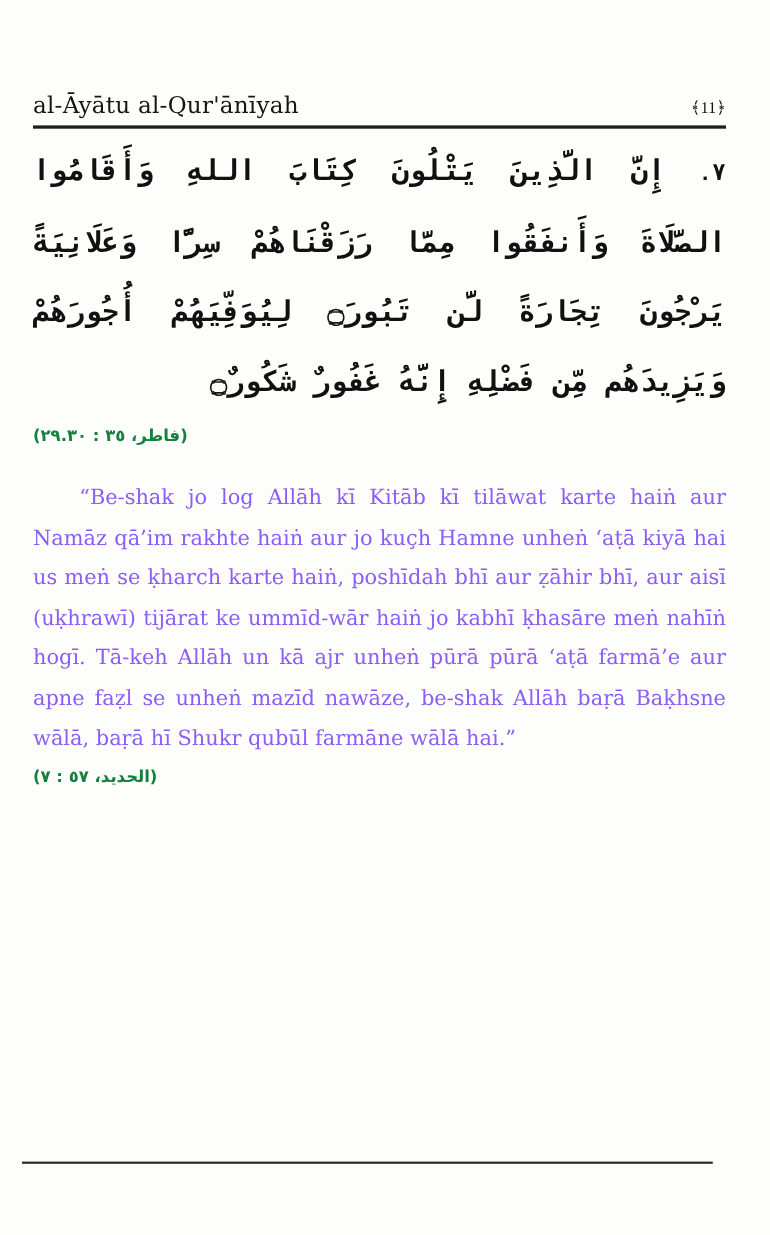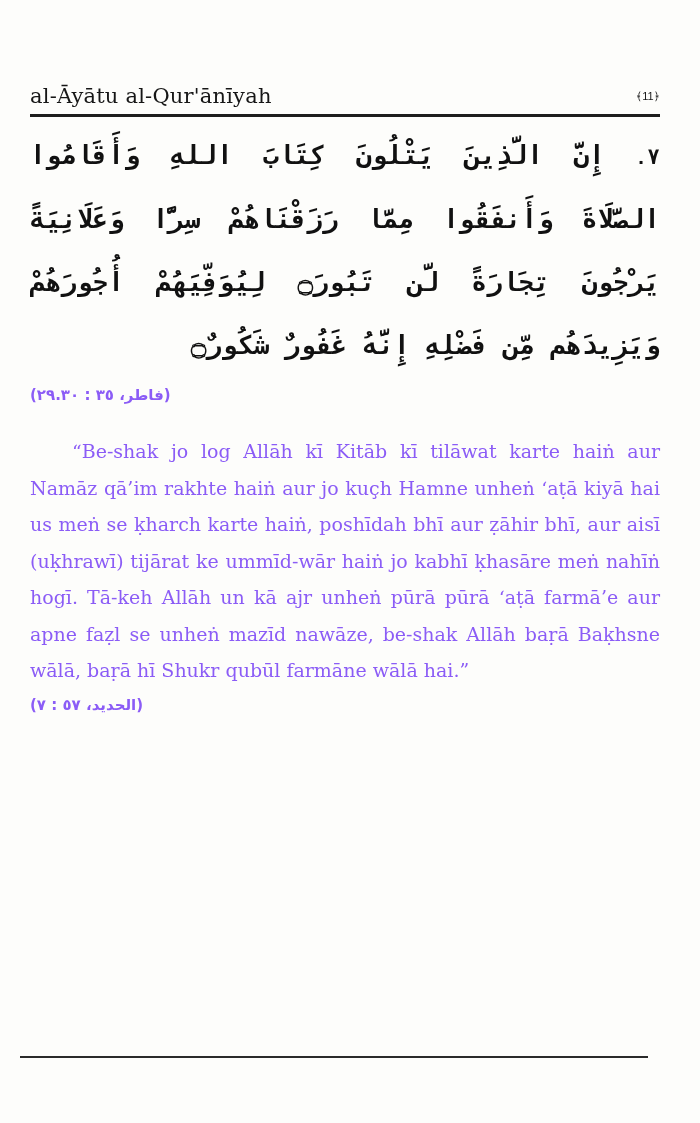--- a/index.html
+++ b/index.html
@@ -12,32 +12,32 @@
     font-family:"DejaVu Serif",serif;
   }
   .page{
     position:relative;
     padding:0 40px 0 30px;
   }
   
   .header{
     display:flex;
     justify-content:space-between;
-    align-items:center;
+    align-items:flex-end;
     padding-top:84px;
   }
   .book-title{
     font-size:21px;
     letter-spacing:.2px;
   }
   .page-number{
-    font-size:11px;
+    font-size:15px;
     direction:ltr;
     unicode-bidi:isolate;
-    font-family:Liberation Sans, sans-serif;
+    font-family:Liberation Serif, serif;
   }
   .header-rule{
     margin-top:6px;
     border-bottom:3px solid #1d1d1d;
   }
   
   .verse{
     direction:rtl;
     text-align:justify;
     font-family:Liberation Mono, monospace;
@@ -55,21 +55,21 @@
   }
   
   .reference{
     direction:rtl;
     text-align:left;
     font-family:"DejaVu Sans",sans-serif;
     font-weight:bold;
     font-size:15px;
     line-height:24px;
     margin-top:4px;
-    color:#8b5cf6;
+    color:#15803d;
   }
   
   .translation{
     margin:26px 0 0 0;
     font-size:19px;
     line-height:36.5px;
     text-align:justify;
     text-indent:42px;
     color:#8b5cf6;
   }

